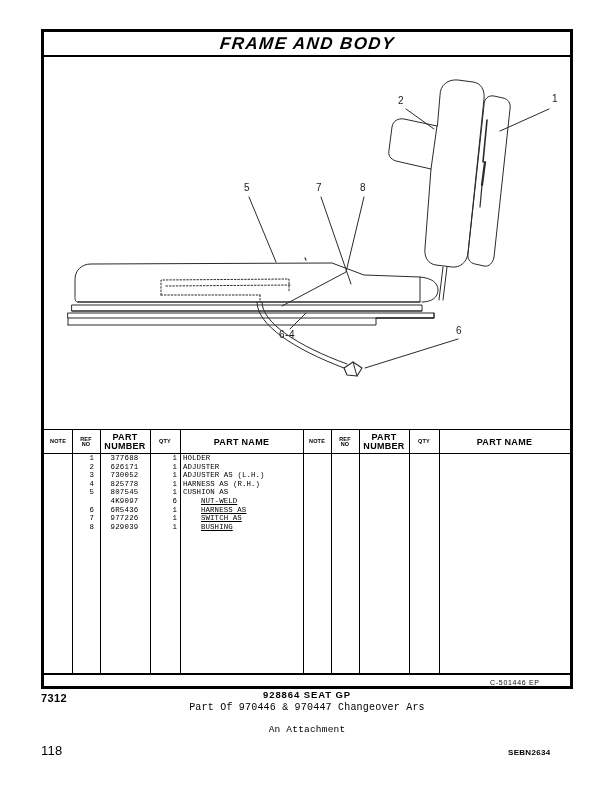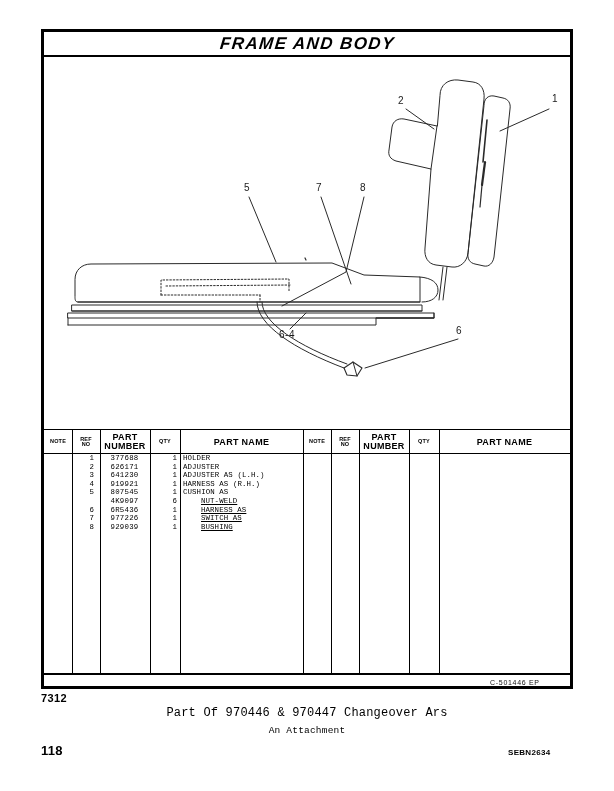--- a/index.html
+++ b/index.html
@@ -181,36 +181,36 @@
     text-align: center;
   }
   .f-title {
     font-family: "Liberation Sans", sans-serif;
     font-weight: bold;
     font-size: 9.5px;
     letter-spacing: 0.9px;
   }
   .f-sub {
     font-family: "Liberation Mono", monospace;
-    font-size: 12px;
+    font-size: 10px;
     letter-spacing: 0.2px;
-    margin-top: 17px;
+    margin-top: 2px;
   }
   .f-sub2 {
     font-family: "Liberation Mono", monospace;
     font-size: 9.5px;
     letter-spacing: 0.2px;
-    margin-top: 5px;
+    margin-top: 11px;
   }
   .page-no {
     position: absolute;
     left: 41px;
     top: 743px;
     font-family: "Liberation Sans", sans-serif;
-    font-weight: bold;
+    font-weight: normal;
     font-size: 13px;
     letter-spacing: 0.3px;
   }
   .pub-no {
     position: absolute;
     left: 508px;
     top: 748px;
     font-family: "Liberation Sans", sans-serif;
     font-weight: bold;
     font-size: 8px;
@@ -356,22 +356,22 @@
     <div class="vrule" style="left:136px;"></div>
     <div class="vrule" style="left:259px;"></div>
     <div class="vrule" style="left:287px;"></div>
     <div class="vrule" style="left:315px;"></div>
     <div class="vrule" style="left:365px;"></div>
     <div class="vrule" style="left:395px;"></div>
 
     <div class="rows" id="rows-container">
         <div class="prow"><span class="c-note"></span><span class="c-refno">1</span><span class="c-pn">377688</span><span class="c-qty">1</span><span class="c-name">HOLDER</span></div>
         <div class="prow"><span class="c-note"></span><span class="c-refno">2</span><span class="c-pn">626171</span><span class="c-qty">1</span><span class="c-name">ADJUSTER</span></div>
-        <div class="prow"><span class="c-note"></span><span class="c-refno">3</span><span class="c-pn">641230</span><span class="c-qty">1</span><span class="c-name">ADJUSTER AS (L.H.)</span></div>
-        <div class="prow"><span class="c-note"></span><span class="c-refno">4</span><span class="c-pn">919921</span><span class="c-qty">1</span><span class="c-name">HARNESS AS (R.H.)</span></div>
+        <div class="prow"><span class="c-note"></span><span class="c-refno">3</span><span class="c-pn">730052</span><span class="c-qty">1</span><span class="c-name">ADJUSTER AS (L.H.)</span></div>
+        <div class="prow"><span class="c-note"></span><span class="c-refno">4</span><span class="c-pn">825778</span><span class="c-qty">1</span><span class="c-name">HARNESS AS (R.H.)</span></div>
         <div class="prow"><span class="c-note"></span><span class="c-refno">5</span><span class="c-pn">807545</span><span class="c-qty">1</span><span class="c-name">CUSHION AS</span></div>
         <div class="prow"><span class="c-note"></span><span class="c-refno"></span><span class="c-pn">4K9097</span><span class="c-qty">6</span><span class="c-name indent">NUT-WELD</span></div>
         <div class="prow"><span class="c-note"></span><span class="c-refno">6</span><span class="c-pn">6R5436</span><span class="c-qty">1</span><span class="c-name indent">HARNESS AS</span></div>
         <div class="prow"><span class="c-note"></span><span class="c-refno">7</span><span class="c-pn">977226</span><span class="c-qty">1</span><span class="c-name indent">SWITCH AS</span></div>
         <div class="prow"><span class="c-note"></span><span class="c-refno">8</span><span class="c-pn">929039</span><span class="c-qty">1</span><span class="c-name indent">BUSHING</span></div>
       </div>
   </div>
 </div>
 
 <div style="position:absolute;left:44px;top:429px;width:526px;height:24px;pointer-events:none;">
@@ -383,18 +383,19 @@
   <div class="vrule" style="left:287px;"></div>
   <div class="vrule" style="left:315px;"></div>
   <div class="vrule" style="left:365px;"></div>
   <div class="vrule" style="left:395px;"></div>
 </div>
 
 <div class="doc-code">C-501446 EP</div>
 <div class="form-no">7312</div>
 
 <div class="footer-block">
+  <div class="f-title">928864 SEAT GP</div>
   <div class="f-sub">Part Of 970446 &amp; 970447 Changeover Ars</div>
   <div class="f-sub2">An Attachment</div>
 </div>
 
 <div class="page-no">118</div>
 <div class="pub-no">SEBN2634</div>
 
 </body></html>

